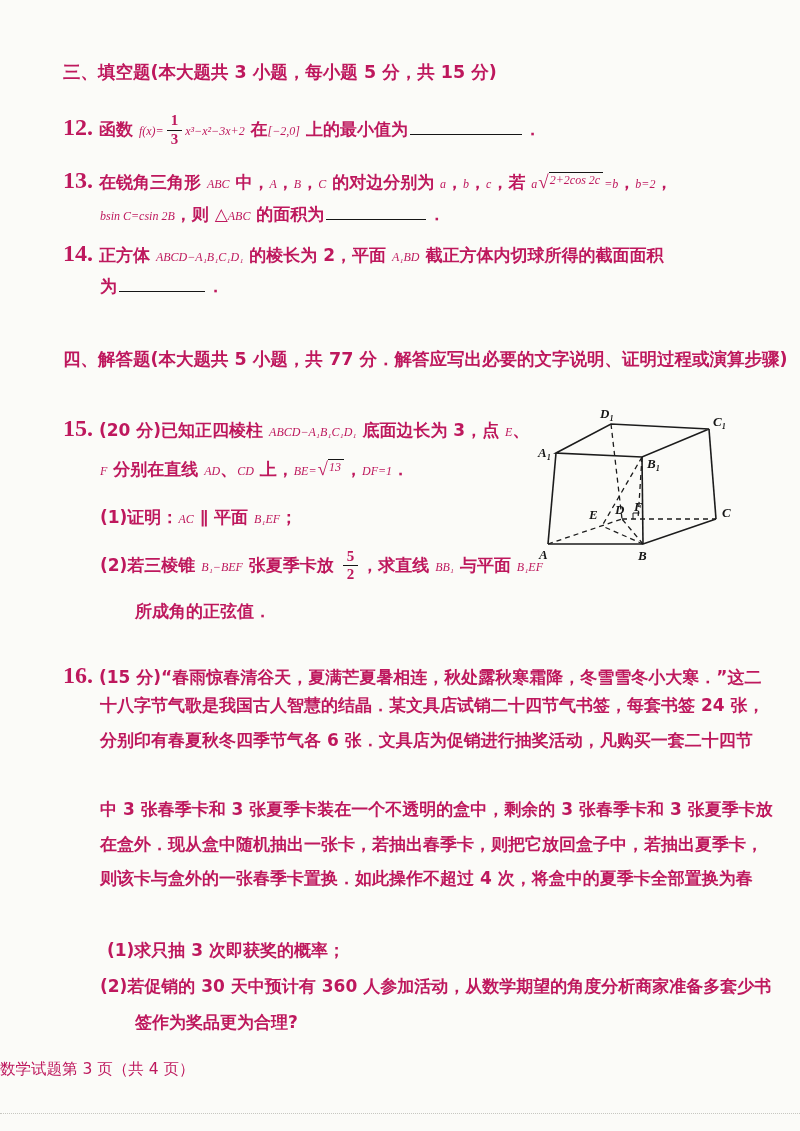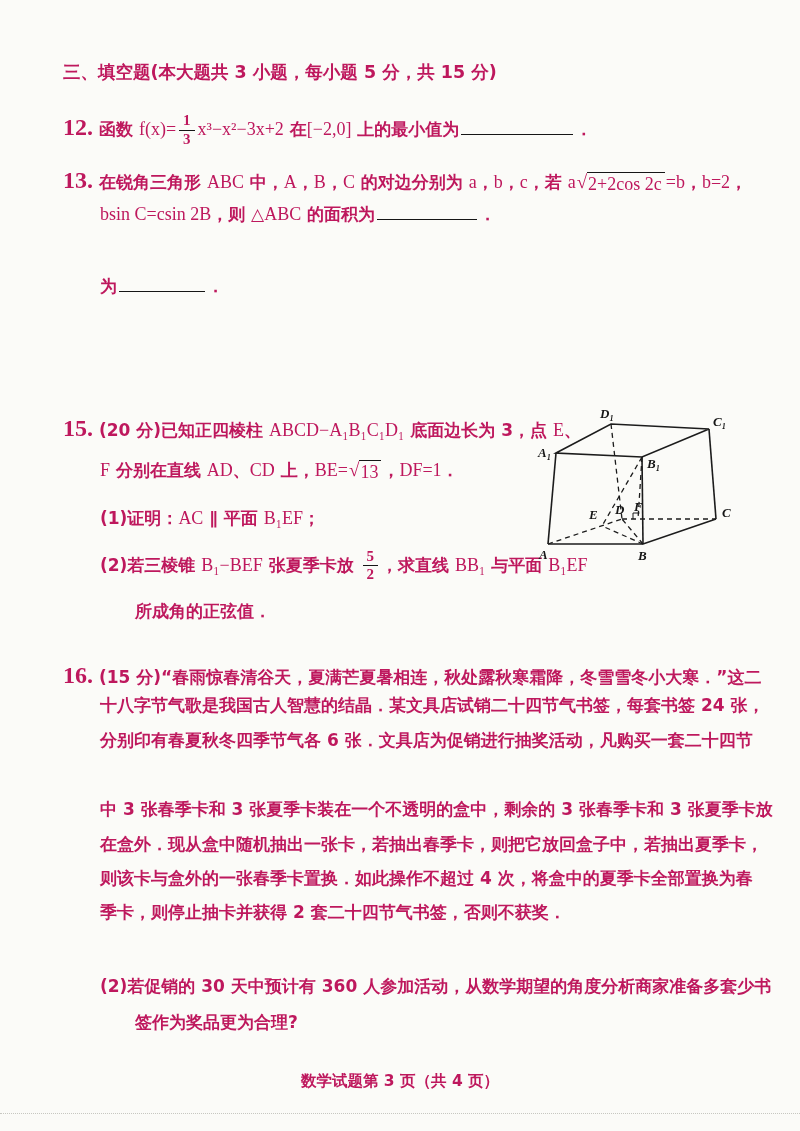--- a/index.html
+++ b/index.html
@@ -1,32 +1,32 @@
 <!DOCTYPE html>
 <html><head>
 <meta charset="utf-8">
 <style>
   html,body{margin:0;padding:0;background:#e8e8e6;}
   .page{position:relative;width:800px;height:1131px;background:#fbfbf8;overflow:hidden;
         font-family:"DejaVu Sans","Liberation Sans",sans-serif;color:#be185d;}
   .line{position:absolute;white-space:nowrap;font-size:17px;font-weight:700;line-height:1.25;}
   .heading{font-size:17.5px;font-weight:800;}
-  .m{font-family:"Liberation Serif","DejaVu Serif",serif;font-weight:500;font-size:18px;}
+  .m{font-family:"Liberation Serif","DejaVu Serif",serif;font-style:italic;font-weight:500;font-size:12px;}
   .r{font-family:"Liberation Serif","DejaVu Serif",serif;font-style:normal;font-weight:600;font-size:24px;}
   .frac{display:inline-flex;flex-direction:column;align-items:center;vertical-align:middle;
         font-family:"Liberation Serif","DejaVu Serif",serif;font-weight:600;font-style:normal;
         font-size:15px;line-height:1.15;margin:0 3px;}
   .fn{border-bottom:1.5px solid #161616;padding:0 4px;}
   .fd{padding:0 4px;}
   .sqrt{display:inline-flex;align-items:flex-start;margin:0 1px;vertical-align:baseline;}
   .rad{font-family:"Liberation Serif","DejaVu Serif",serif;font-style:normal;font-weight:600;
        font-size:19px;line-height:1.1;}
   .vinc{border-top:1.7px solid #161616;padding:0 3px 0 1px;text-align:center;}
   .blank{display:inline-block;border-bottom:1.6px solid #161616;height:17px;margin:0 2px;vertical-align:baseline;}
-  .footer{position:absolute;left:0;right:0;top:1059px;text-align:center;font-size:15.5px;font-weight:700;margin-top:12px;}
+  .footer{position:absolute;left:0;right:0;top:1059px;text-align:left;font-size:15.5px;font-weight:400;}
   .bottom-edge{position:absolute;left:0;right:0;top:1113px;border-top:1px dotted #c7c7c1;}
   .figure{position:absolute;left:534px;top:401px;}
   .fig-line{stroke:#1c1c1c;stroke-width:1.6;fill:none;}
   .fig-dash{stroke:#1c1c1c;stroke-width:1.3;fill:none;stroke-dasharray:5 4;}
   .fig-label{font-family:"Liberation Serif","DejaVu Serif",serif;font-style:italic;font-weight:700;
              font-size:13px;fill:#161616;}
 </style>
 </head>
 <body>
 
@@ -38,22 +38,24 @@
         <span class="fn">1</span>
         <span class="fd">3</span>
       </span><span class="m">x³−x²−3x+2</span><span> 在</span><span class="m">[−2,0]</span><span> 上的最小值为</span><span class="blank" style="width: 112px;"></span><span>．</span></div>
 
   <div class="line" style="left:63px;top:165px"><span class="r">13. </span><span>在锐角三角形 </span><span class="m">ABC</span><span> 中，</span><span class="m">A</span><span>，</span><span class="m">B</span><span>，</span><span class="m">C</span><span> 的对边分别为 </span><span class="m">a</span><span>，</span><span class="m">b</span><span>，</span><span class="m">c</span><span>，若 </span><span class="m">a</span><span class="sqrt">
         <span class="rad">√</span>
         <span class="vinc m">2+2cos 2c</span>
       </span><span class="m">=b</span><span>，</span><span class="m">b=2</span><span>，</span></div>
   <div class="line" style="left:100px;top:202px"><span class="m">bsin C=csin 2B</span><span>，则 △</span><span class="m">ABC</span><span> 的面积为</span><span class="blank" style="width: 100px;"></span><span>．</span></div>
 
+  <div class="line" style="left:63px;top:238px"><span class="r">14. </span><span>正方体 </span><span class="m">ABCD−A₁B₁C₁D₁</span><span> 的棱长为 2，平面 </span><span class="m">A₁BD</span><span> 截正方体内切球所得的截面面积</span></div>
   <div class="line" style="left:100px;top:274px"><span>为</span><span class="blank" style="width: 86px;"></span><span>．</span></div>
 
+  <div class="line heading" style="left:63px;top:349px">四、解答题(本大题共 5 小题，共 77 分．解答应写出必要的文字说明、证明过程或演算步骤)</div>
 
   <div class="line" style="left:63px;top:413px"><span class="r">15. </span><span>(20 分)已知正四棱柱 </span><span class="m">ABCD−A₁B₁C₁D₁</span><span> 底面边长为 3，点 </span><span class="m">E</span><span>、</span></div>
   <div class="line" style="left:100px;top:459px"><span class="m">F</span><span> 分别在直线 </span><span class="m">AD</span><span>、</span><span class="m">CD</span><span> 上，</span><span class="m">BE=</span><span class="sqrt">
         <span class="rad">√</span>
         <span class="vinc m">13</span>
       </span><span>，</span><span class="m">DF=1</span><span>．</span></div>
   <div class="line" style="left:100px;top:507px"><span>(1)证明：</span><span class="m">AC</span><span> ∥ 平面 </span><span class="m">B₁EF</span><span>；</span></div>
   <div class="line" style="left:100px;top:548px"><span>(2)若三棱锥 </span><span class="m">B₁−BEF</span><span> 张夏季卡放 </span><span class="frac">
         <span class="fn">5</span>
         <span class="fd">2</span>
@@ -89,19 +91,19 @@
     <text class="fig-label" x="55" y="118">E</text>
     <text class="fig-label" x="100" y="110">F</text>
   </svg>
 
   <div class="line" style="left:63px;top:660px"><span class="r">16. </span><span>(15 分)“春雨惊春清谷天，夏满芒夏暑相连，秋处露秋寒霜降，冬雪雪冬小大寒．”这二</span></div>
   <div class="line" style="left:100px;top:695px"><span>十八字节气歌是我国古人智慧的结晶．某文具店试销二十四节气书签，每套书签 24 张，</span></div>
   <div class="line" style="left:100px;top:730px"><span>分别印有春夏秋冬四季节气各 6 张．文具店为促销进行抽奖活动，凡购买一套二十四节</span></div>
   <div class="line" style="left:100px;top:799px"><span>中 3 张春季卡和 3 张夏季卡装在一个不透明的盒中，剩余的 3 张春季卡和 3 张夏季卡放</span></div>
   <div class="line" style="left:100px;top:834px"><span>在盒外．现从盒中随机抽出一张卡，若抽出春季卡，则把它放回盒子中，若抽出夏季卡，</span></div>
   <div class="line" style="left:100px;top:868px"><span>则该卡与盒外的一张春季卡置换．如此操作不超过 4 次，将盒中的夏季卡全部置换为春</span></div>
-  <div class="line" style="left:100px;top:902px"><span>季卡，则停止抽卡并获得 2 套二十四节气书签，否则不获奖．</span></div>
+  <div class="line" style="left:107px;top:940px"><span>(1)求只抽 3 次即获奖的概率；</span></div>
   <div class="line" style="left:100px;top:976px"><span>(2)若促销的 30 天中预计有 360 人参加活动，从数学期望的角度分析商家准备多套少书</span></div>
   <div class="line" style="left:135px;top:1012px"><span>签作为奖品更为合理?</span></div>
 
   <div class="footer">数学试题第 3 页（共 4 页）</div>
   <div class="bottom-edge"></div>
 </div>
 
 </body></html>

